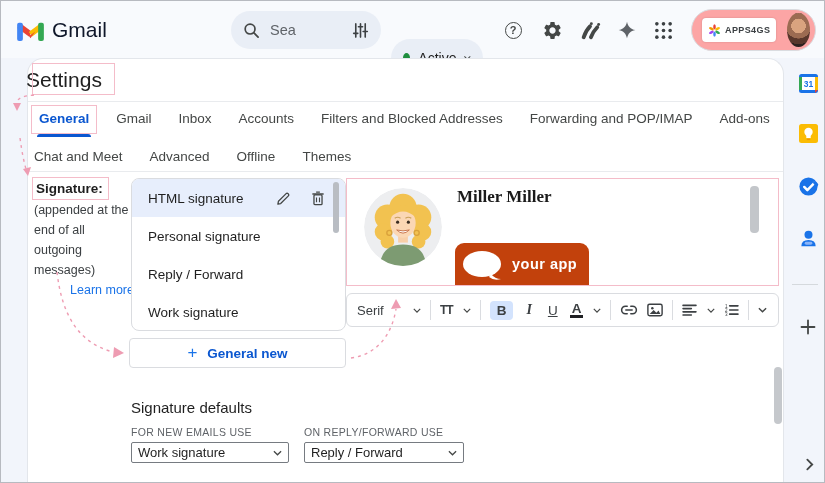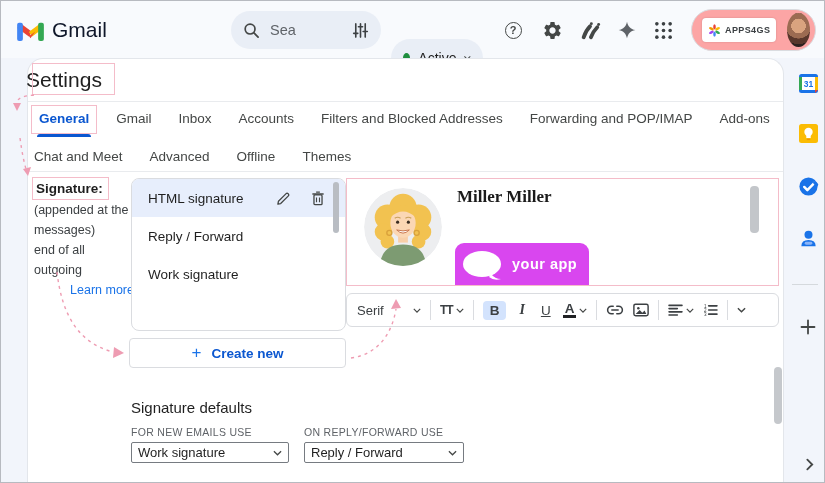--- a/index.html
+++ b/index.html
@@ -54,28 +54,28 @@
   
   .create-btn{position:absolute;left:128px;top:337px;width:217px;height:30px;background:#fff;border:1px solid #dadce0;border-radius:4px;
     display:flex;align-items:center;justify-content:center;gap:10px;cursor:pointer;}
   .create-plus{font-size:17px;color:#1a73e8;margin-top:-1px;}
   .create-label{font-size:13.5px;font-weight:bold;color:#0b57d0;}
   
   .preview{position:absolute;left:345px;top:177px;width:433px;height:108px;background:#fff;border:1.2px solid #f4bcc9;overflow:hidden;}
   .avatar{position:absolute;left:17px;top:9px;width:78px;height:78px;border-radius:50%;overflow:hidden;}
   .pv-name{position:absolute;left:110px;top:8px;font-family:"Liberation Serif",serif;font-weight:bold;font-size:17px;color:#1a1a1a;}
   .pv-role{position:absolute;left:110px;top:34px;font-family:"Liberation Serif",serif;font-weight:bold;font-size:13.5px;color:#1a1a1a;}
-  .banner{position:absolute;left:108px;top:64px;width:134px;height:52px;border-radius:9px;background:#d946ef;}
+  .banner{position:absolute;left:108px;top:64px;width:134px;height:52px;border-radius:9px;background:#c2410c;}
   .banner-text{position:absolute;left:57px;top:13px;font-size:14.5px;font-weight:bold;color:#fff;letter-spacing:.5px;}
   .pv-thumb{position:absolute;left:403px;top:7px;width:9px;height:47px;background:#c3c6ca;border-radius:4px;cursor:pointer;}
   
   .fmtbar{position:absolute;left:345px;top:292px;width:433px;height:34px;background:#fff;border:1px solid #dadce0;border-radius:6px;
     display:flex;align-items:center;padding:0 10px;gap:9px;color:#3c4043;}
   .fmt-sep{width:1px;height:20px;background:#dadce0;}
-  .fmt-item{display:flex;align-items:center;gap:3px;cursor:pointer;}
+  .fmt-item{display:flex;align-items:center;gap:10px;cursor:pointer;}
   .fmt-font{width:64px;justify-content:space-between;font-size:13px;}
   .fmt-size{font-size:12px;font-weight:bold;letter-spacing:-1px;}
   .fmt-b{background:#d3e3fd;border-radius:4px;padding:2px 7px;font-weight:bold;font-size:13.5px;}
   .fmt-i{font-family:"Liberation Serif",serif;font-style:italic;font-size:14px;font-weight:bold;padding:0 4px;}
   .fmt-u{text-decoration:underline;font-size:13.5px;padding:0 3px;}
   .fmt-a{font-size:13.5px;font-weight:bold;border-bottom:3px solid #202124;line-height:13px;padding:0 2px;}
   
   .def-heading{position:absolute;left:130px;top:398px;font-size:15px;color:#1f1f1f;}
   .def-label{position:absolute;top:425px;font-size:10.5px;color:#5f6368;letter-spacing:.3px;}
   .select{position:absolute;top:441px;height:21px;background:#fff;border:1px solid #767b81;border-radius:2px;
@@ -207,53 +207,56 @@
     <span class="tab">Advanced</span>
     <span class="tab">Offline</span>
     <span class="tab">Themes</span>
   </div>
 
   <div class="divider" style="top:170px;"></div>
 
   <div class="sig-label">Signature:</div>
   <div class="sig-note">
     <div>(appended at the</div>
+    <div>end of all outgoing</div>
     <div>messages)</div>
-    <div>end of all outgoing</div>
     <div class="learn-more">Learn more</div>
   </div>
 
   <div class="sig-list">
     <div class="sig-item selected">
       <span class="name">HTML signature</span>
       <span class="acticons">
         <svg width="15" height="15" viewBox="0 0 16 16">
           <path d="M2 14 L2.6 11 L10.8 2.8 A1.4 1.4 0 0 1 12.8 2.8 L13.2 3.2 A1.4 1.4 0 0 1 13.2 5.2 L5 13.4 Z" fill="none" stroke="#444746" stroke-width="1.4" stroke-linejoin="round"></path>
         </svg>
         <svg width="14" height="15" viewBox="0 0 14 16">
           <rect x="2.7" y="4.2" width="8.6" height="10.3" rx="1" fill="none" stroke="#444746" stroke-width="1.4"></rect>
           <line x1="1" y1="3.2" x2="13" y2="3.2" stroke="#444746" stroke-width="1.4"></line>
           <line x1="5" y1="1.2" x2="9" y2="1.2" stroke="#444746" stroke-width="1.4"></line>
           <line x1="5.4" y1="6.8" x2="5.4" y2="12" stroke="#444746" stroke-width="1.2"></line>
           <line x1="8.6" y1="6.8" x2="8.6" y2="12" stroke="#444746" stroke-width="1.2"></line>
         </svg>
       </span>
     </div>
     <div class="sig-item">
+      <span class="name">Personal signature</span>
+    </div>
+    <div class="sig-item">
       <span class="name">Reply / Forward</span>
     </div>
     <div class="sig-item">
       <span class="name">Work signature</span>
     </div>
   </div>
   <div class="list-thumb"></div>
 
   <div class="create-btn">
     <span class="create-plus">+</span>
-    <span class="create-label">Create new</span>
+    <span class="create-label">General new</span>
   </div>
 
   <div class="preview">
     <div class="avatar">
       <svg width="78" height="78" viewBox="0 0 80 80">
         <circle cx="40" cy="40" r="40" fill="#edeef0"></circle>
         <g>
           <circle cx="24" cy="30" r="13" fill="#f2c250"></circle>
           <circle cx="56" cy="30" r="13" fill="#f2c250"></circle>
           <circle cx="40" cy="20" r="14" fill="#f2c250"></circle>

